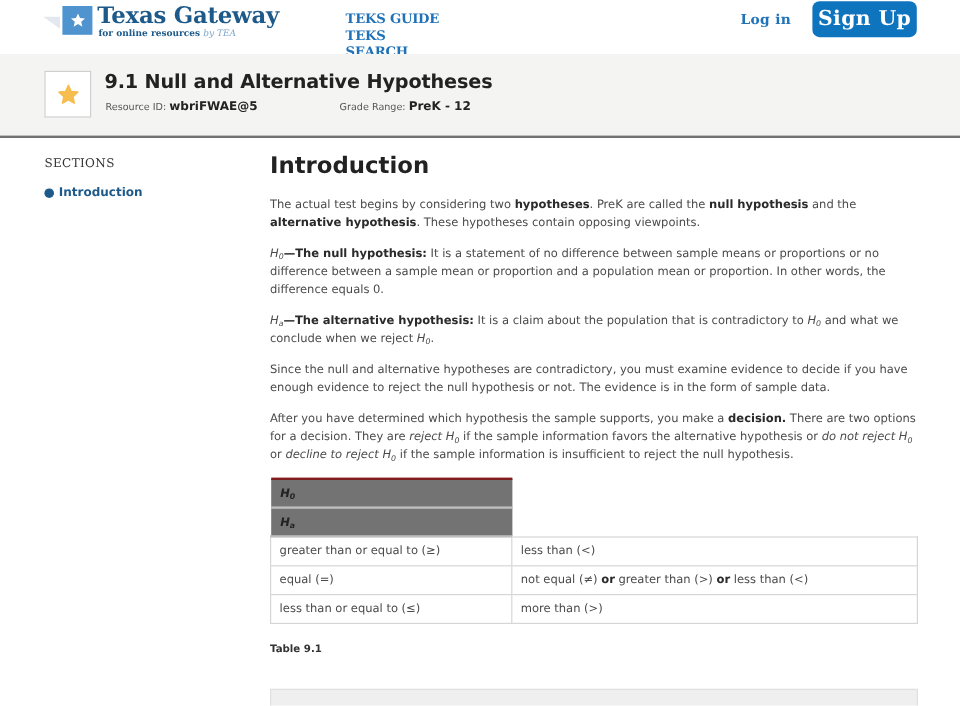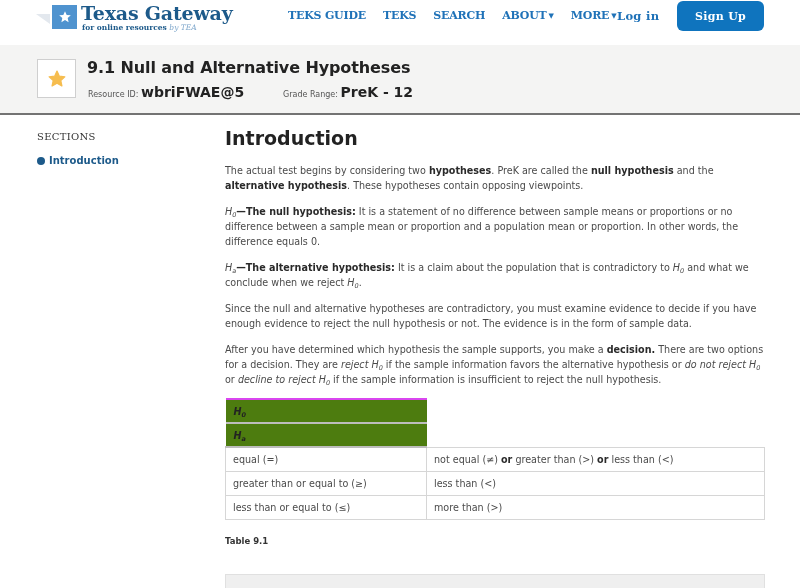--- a/index.html
+++ b/index.html
@@ -10,52 +10,52 @@
   .topbar { position: absolute; left: 0; top: 0; width: 800px; height: 48px; background: #fff; border-bottom: 1px solid #e2e2e2; }
   .logo { position: absolute; left: 30px; top: 2px; height: 32px; width: 200px; }
   .logo-shadow { position: absolute; left: 6px; top: 12px; width: 0; height: 0;
     border-left: 14px solid transparent; border-top: 10px solid #e3e8ee; }
   .logo-box { position: absolute; left: 22px; top: 3px; width: 25px; height: 24px; background: #4f93cf; display:flex; align-items:center; justify-content:center; }
   .logo-box svg { width: 14px; height: 14px; }
   .logo-title { position: absolute; left: 51px; top: 0px; font-family: "DejaVu Serif", serif; font-weight: bold; font-size: 19px; color: #1d5a8a; letter-spacing: -0.2px; line-height: 22px; white-space: nowrap; }
   .logo-sub { position: absolute; left: 52px; top: 21px; font-family: "DejaVu Serif", serif; font-weight: bold; font-size: 7.5px; color: #1d5a8a; white-space: nowrap; }
   .logo-sub i { font-weight: normal; color: #7da6cb; }
 
-  .nav { position: absolute; top: 9px; left: 288px; display: flex; gap: 0; }
+  .nav { position: absolute; top: 9px; left: 288px; display: flex; gap: 0; flex-direction: column; }
   .nav-item { font-family: "DejaVu Serif", serif; font-weight: bold; font-size: 11px; color: #1f72b8; margin-right: 17px; white-space: nowrap; cursor: pointer; line-height: 14px; letter-spacing: -0.2px; }
   .nav-item .caret { font-size: 7px; margin-left: 2px; vertical-align: 1px; }
   .login { position: absolute; left: 617px; top: 9px; font-family: "DejaVu Serif", serif; font-weight: bold; font-size: 11.5px; color: #1f72b8; letter-spacing: 0.3px; cursor:pointer; }
-  .signup { position: absolute; left: 677px; top: 1px; width: 87px; height: 30px; background: #0f74be; border-radius: 6px; color: #fff; font-family: "DejaVu Serif", serif; font-weight: bold; font-size: 11px; letter-spacing: 0.3px; display:flex; align-items:center; justify-content:center; border: none; cursor: pointer; }
+  .signup { position: absolute; left: 677px; top: 1px; width: 87px; height: 30px; background: #0f74be; border-radius: 6px; color: #fff; font-family: "DejaVu Serif", serif; font-weight: bold; font-size: 17px; letter-spacing: 0.3px; display:flex; align-items:center; justify-content:center; border: none; cursor: pointer; }
 
   
   .res-header { position: absolute; left: 0; top: 45px; width: 800px; height: 70px; background: #f4f4f3; border-bottom: 2px solid #737373; }
   .res-icon { position: absolute; left: 37px; top: 14px; width: 39px; height: 39px; background: #fff; border: 1px solid #cfcfcf; display:flex; align-items:center; justify-content:center; }
   .res-icon svg { width: 20px; height: 20px; }
   .res-title { position: absolute; left: 87px; top: 13px; font-size: 16px; font-weight: bold; color: #222; white-space: nowrap; letter-spacing: -0.1px; }
   .res-meta { position: absolute; top: 39px; font-size: 8px; color: #555; white-space: nowrap; }
-  .res-meta b { color: #222; font-size: 14px; }
+  .res-meta b { color: #222; font-size: 10px; }
   .res-id { left: 88px; }
   .res-grade { left: 283px; }
 
   
   .sections-label { position: absolute; left: 37px; top: 131px; font-family: "DejaVu Serif", serif; font-size: 10px; color: #333; letter-spacing: 0.3px; }
   .section-link { position: absolute; left: 37px; top: 155px; font-size: 10px; font-weight: bold; color: #1d5a8a; display:flex; align-items:center; cursor:pointer; white-space: nowrap; }
   .section-link .dot { width: 8px; height: 8px; border-radius: 50%; background: #1d5a8a; margin-right: 4px; }
 
   
   .main { position: absolute; left: 225px; top: 126px; width: 540px; }
   .main h1 { font-size: 19px; font-weight: bold; color: #222; line-height: 24px; margin-bottom: 13px; }
   .main p { font-size: 9.6px; line-height: 15px; color: #4a4a4a; margin-bottom: 11px; }
   .main p b { color: #2a2a2a; }
   .main sub { font-size: 6.5px; vertical-align: -2px; line-height: 0; }
   .h-sym { font-style: italic; }
 
   
   .sym-table { width: 540px; border-collapse: collapse; font-size: 9.6px; color: #4a4a4a; margin-top: 8px; }
-  .sym-table th { background: #4d7c0f; text-align: left; font-weight: bold; font-style: italic; color: #222; height: 24px; padding: 0 8px; border-top: 2px solid #d946ef; border-bottom: 2px solid #bdbdbd; }
+  .sym-table th { background: #737373; text-align: left; font-weight: bold; font-style: italic; color: #222; height: 24px; padding: 0 8px; border-top: 2px solid #7f1d1d; border-bottom: 2px solid #bdbdbd; }
   .sym-table td { border: 1px solid #d6d6d6; height: 24px; padding: 0 7px; background: #fff; }
   .sym-table td.c1 { width: 201px; }
   .sym-table tr.hdr th.empty { background: transparent; border: none; }
   .sym-table td b { color: #2a2a2a; }
   .caption { font-size: 8.5px; font-weight: bold; color: #333; margin-top: 16px; }
   .gray-box { position: absolute; left: 225px; top: 574px; width: 540px; height: 20px; background: #efefef; border: 1px solid #e0e0e0; }
 </style>
 </head>
 <body>
 
@@ -126,26 +126,26 @@
     <tbody id="sym-tbody">
       <tr class="hdr">
         <th><span>H</span><sub>0</sub></th>
         <th class="empty"></th>
       </tr>
       <tr class="hdr">
         <th><span>H</span><sub>a</sub></th>
         <th class="empty"></th>
       </tr>
     <tr>
+          <td class="c1">greater than or equal to (≥)</td>
+          <td><span>less than (&lt;)</span></td>
+        </tr>
+        <tr>
           <td class="c1">equal (=)</td>
           <td><span>not equal (≠) </span><b>or</b><span> greater than (&gt;) </span><b>or</b><span> less than (&lt;)</span></td>
-        </tr>
-        <tr>
-          <td class="c1">greater than or equal to (≥)</td>
-          <td><span>less than (&lt;)</span></td>
         </tr>
         <tr>
           <td class="c1">less than or equal to (≤)</td>
           <td><span>more than (&gt;)</span></td>
         </tr>
       </tbody>
   </table>
   <div class="caption">Table 9.1</div>
 </div>
 

